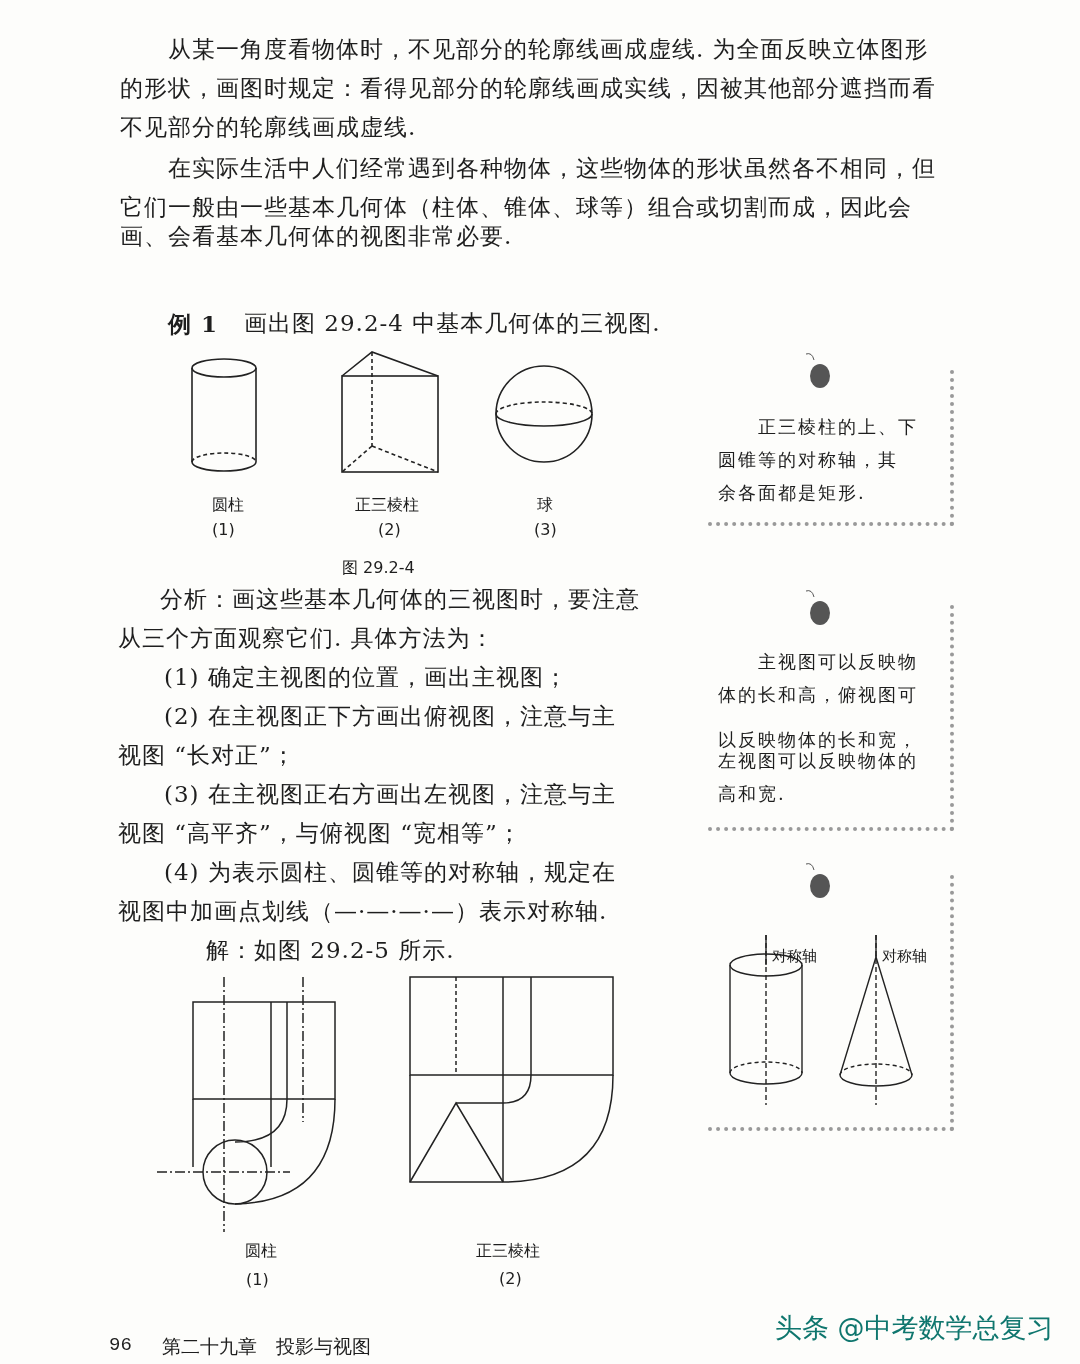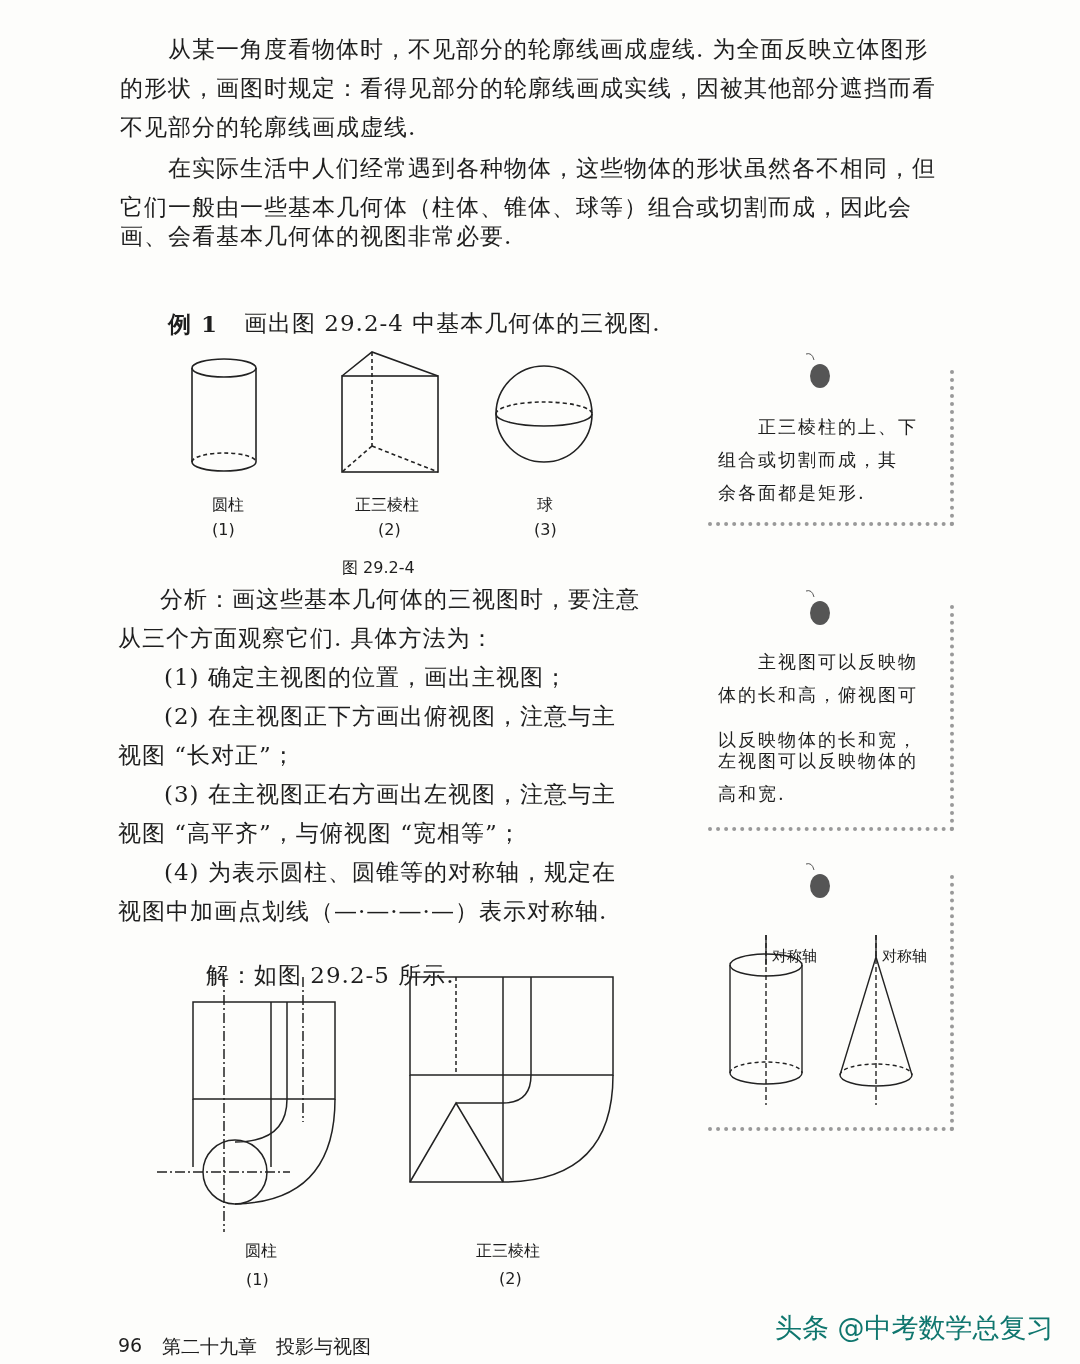--- a/index.html
+++ b/index.html
@@ -58,21 +58,21 @@
 
 <div class="p" style="left:160px;top:580px;">分析：画这些基本几何体的三视图时，要注意</div>
 <div class="p" style="left:118px;top:619px;">从三个方面观察它们. 具体方法为：</div>
 <div class="p" style="left:140px;top:658px;">　(1) 确定主视图的位置，画出主视图；</div>
 <div class="p" style="left:140px;top:697px;">　(2) 在主视图正下方画出俯视图，注意与主</div>
 <div class="p" style="left:118px;top:736px;">视图 “长对正”；</div>
 <div class="p" style="left:140px;top:775px;">　(3) 在主视图正右方画出左视图，注意与主</div>
 <div class="p" style="left:118px;top:814px;">视图 “高平齐”，与俯视图 “宽相等”；</div>
 <div class="p" style="left:140px;top:853px;">　(4) 为表示圆柱、圆锥等的对称轴，规定在</div>
 <div class="p" style="left:118px;top:892px;">视图中加画点划线（—·—·—·—）表示对称轴.</div>
-<div class="p" style="left:206px;top:931px;margin-top:25px;">解：如图 29.2-5 所示.</div>
+<div class="p" style="left:206px;top:931px;">解：如图 29.2-5 所示.</div>
 
 <svg width="480" height="270" style="left:150px;top:972px;" viewBox="0 0 480 270">
   <g fill="none" stroke="#222" stroke-width="1.5">
 
     <rect x="43" y="30" width="142" height="97"></rect>
     <line x1="121" y1="30" x2="121" y2="195"></line>
     <line x1="137" y1="30" x2="137" y2="127"></line>
     <line x1="43" y1="127" x2="43" y2="195"></line>
     <path d="M137 127 Q137 170 85 170"></path>
     <circle cx="85" cy="200" r="32"></circle>
@@ -96,21 +96,21 @@
 <div class="sm" style="left:246px;top:1258px;">(1)</div>
 <div class="sm" style="left:476px;top:1229px;">正三棱柱</div>
 <div class="sm" style="left:499px;top:1257px;">(2)</div>
 
 <div class="note-frame" style="left:708px;top:370px;width:242px;height:152px;"></div>
 <svg width="40" height="40" style="left:800px;top:350px;" viewBox="0 0 40 40">
   <path d="M6 4 Q12 2 14 10" stroke="#555" fill="none"></path>
   <ellipse cx="20" cy="26" rx="10" ry="12" fill="#555"></ellipse>
 </svg>
 <div class="side" style="left:718px;top:410px;text-align:center;">　　正三棱柱的上、下</div>
-<div class="side" style="left:718px;top:443px;">组合或切割而成，其</div>
+<div class="side" style="left:718px;top:443px;">圆锥等的对称轴，其</div>
 <div class="side" style="left:718px;top:476px;">余各面都是矩形.</div>
 
 <div class="note-frame" style="left:708px;top:605px;width:242px;height:222px;"></div>
 <svg width="40" height="40" style="left:800px;top:587px;" viewBox="0 0 40 40">
   <path d="M6 4 Q12 2 14 10" stroke="#555" fill="none"></path>
   <ellipse cx="20" cy="26" rx="10" ry="12" fill="#555"></ellipse>
 </svg>
 <div class="side" style="left:718px;top:645px;">　　主视图可以反映物</div>
 <div class="side" style="left:718px;top:678px;">体的长和高，俯视图可</div>
 <div class="side" style="left:718px;top:711px;margin-top:12px;">以反映物体的长和宽，</div>
@@ -134,15 +134,15 @@
     <polyline points="120,140 156,22 192,140"></polyline>
     <path d="M120 140 A36 11 0 0 0 192 140"></path>
     <path d="M120 140 A36 11 0 0 1 192 140" stroke-dasharray="4 3"></path>
     <line x1="156" y1="0" x2="156" y2="170" stroke-dasharray="5 3"></line>
     <line x1="156" y1="0" x2="156" y2="22"></line>
   </g>
 </svg>
 <div class="sm" style="left:772px;top:935px;font-size:15px;">对称轴</div>
 <div class="sm" style="left:882px;top:935px;font-size:15px;">对称轴</div>
 
-<div class="foot" style="left:118px;top:1334px;">96</div>
+<div class="foot" style="left:109px;top:1334px;font-family:Liberation Mono, monospace;">96</div>
 <div class="foot" style="left:162px;top:1334px;">第二十九章　投影与视图</div>
 <div class="wm" style="left:775px;top:1310px;">头条 @中考数学总复习</div>
 
 </body></html>

